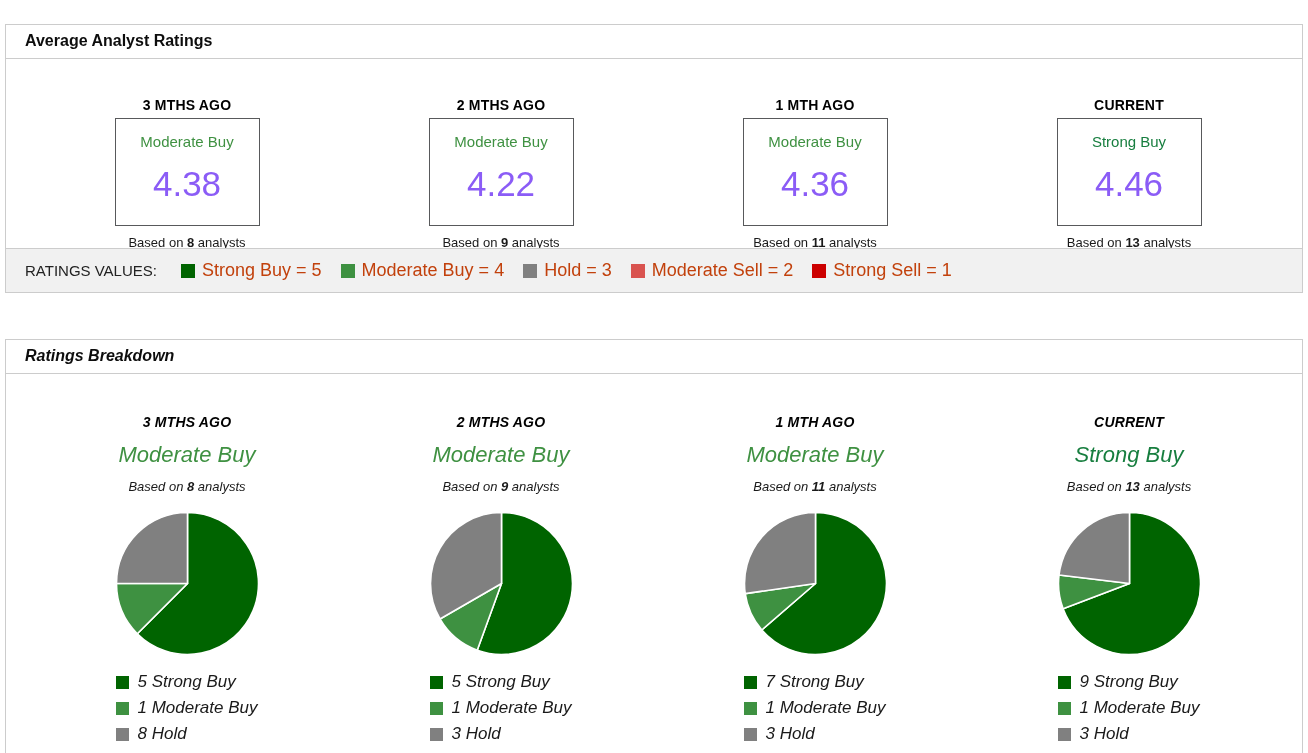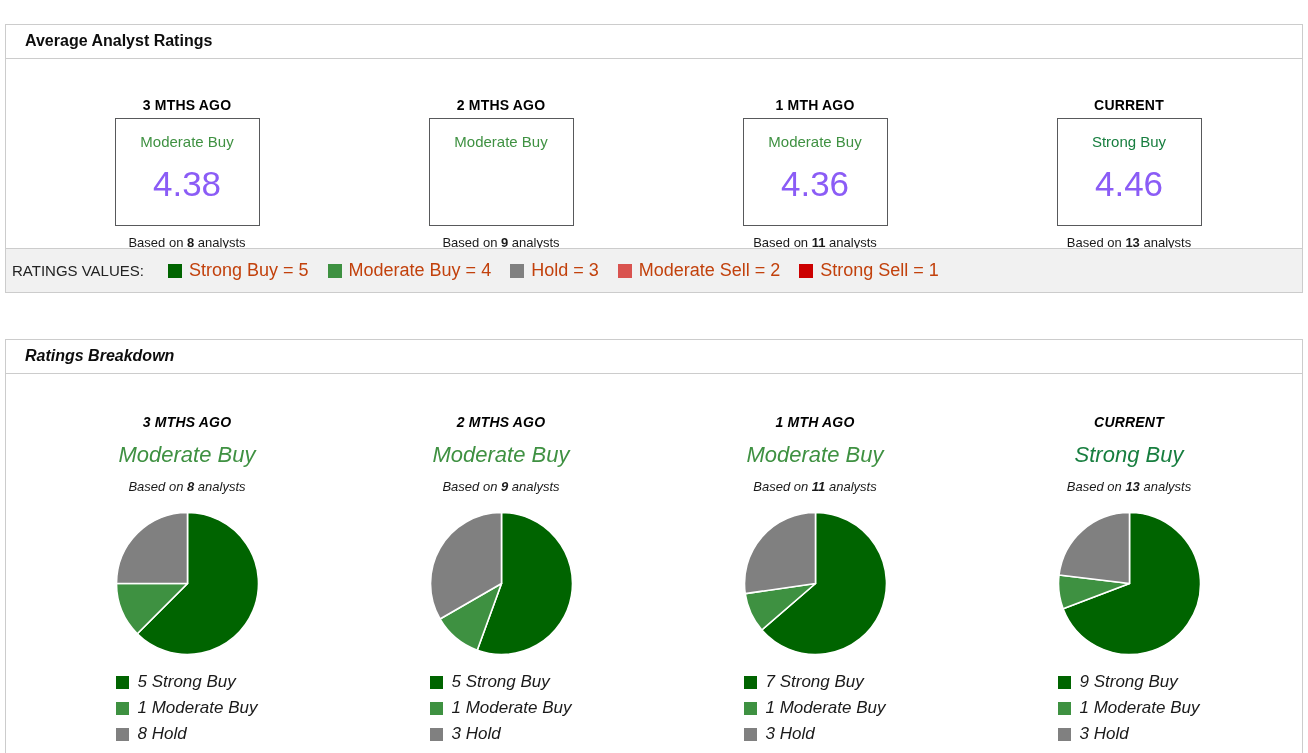--- a/index.html
+++ b/index.html
@@ -10,21 +10,21 @@
   .panel-header{font-size:16px;font-weight:bold;color:#0d0d0d;padding:7px 19px 8px;border-bottom:1px solid #ccc;}
   .cols{display:flex;padding:0 16px 0 24px;justify-content:flex-end;}
   .col{width:314px;text-align:center;box-sizing:border-box;}
   .col-period{margin-top:38px;font-weight:bold;font-size:14px;color:#000;letter-spacing:.2px;}
   .rating-box{width:145px;height:108px;margin:5px auto 0;border:1px solid #58595b;box-sizing:border-box;}
   .box-rating{margin-top:14px;font-size:15px;}
   .box-value{margin-top:14px;font-size:35px;color:#8b5cf6;}
   .based-on{margin-top:9px;font-size:13px;color:#1a1a1a;}
   .based-on b{font-weight:bold;}
   #strip{position:absolute;top:248px;left:5px;width:1298px;height:45px;background:#f1f1f1;border:1px solid #ccc;
-    box-sizing:border-box;display:flex;align-items:center;padding-left:6px;}
+    box-sizing:border-box;display:flex;align-items:center;padding-left:19px;}
   .rv-label{font-size:15px;color:#222;margin-right:24px;}
   .rv-item{display:flex;align-items:center;margin-right:19px;font-size:18px;color:#c2410c;}
   .swatch14{width:14px;height:14px;display:inline-block;margin-right:7px;flex:none;}
   .bd-period{margin-top:40px;font-weight:bold;font-size:14px;color:#000;letter-spacing:.2px;}
   .bd-rating{margin-top:12px;font-size:22px;}
   .bd-based{margin-top:11px;font-size:13px;color:#1a1a1a;}
   .bd-based b{font-weight:bold;}
   .pie{width:145px;height:145px;margin:17px auto 0;}
   .pie-legend{display:inline-block;text-align:left;margin-top:16px;}
   .pl-item{display:flex;align-items:center;margin-bottom:6px;font-size:17px;color:#1a1a1a;}
@@ -47,20 +47,21 @@
         <span>Based on</span>
         <b>8</b>
         <span>analysts</span>
       </div>
     </div>
 
     <div class="col">
       <div class="col-period">2 MTHS AGO</div>
       <div class="rating-box">
         <div class="box-rating" style="color: rgb(63, 145, 66);">Moderate Buy</div>
+        <div class="box-value">4.22</div>
       </div>
       <div class="based-on">
         <span>Based on</span>
         <b>9</b>
         <span>analysts</span>
       </div>
     </div>
 
     <div class="col">
       <div class="col-period">1 MTH AGO</div>

